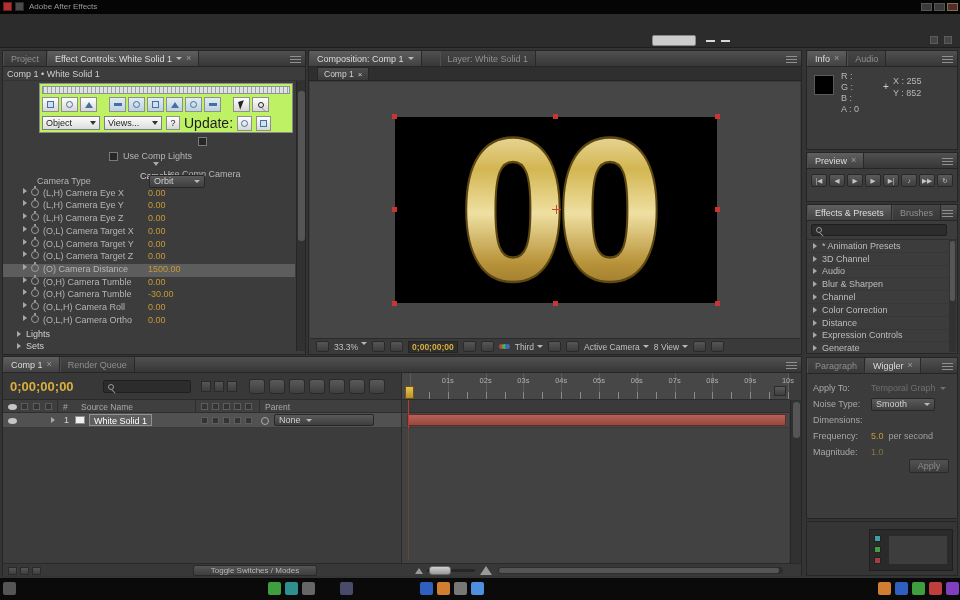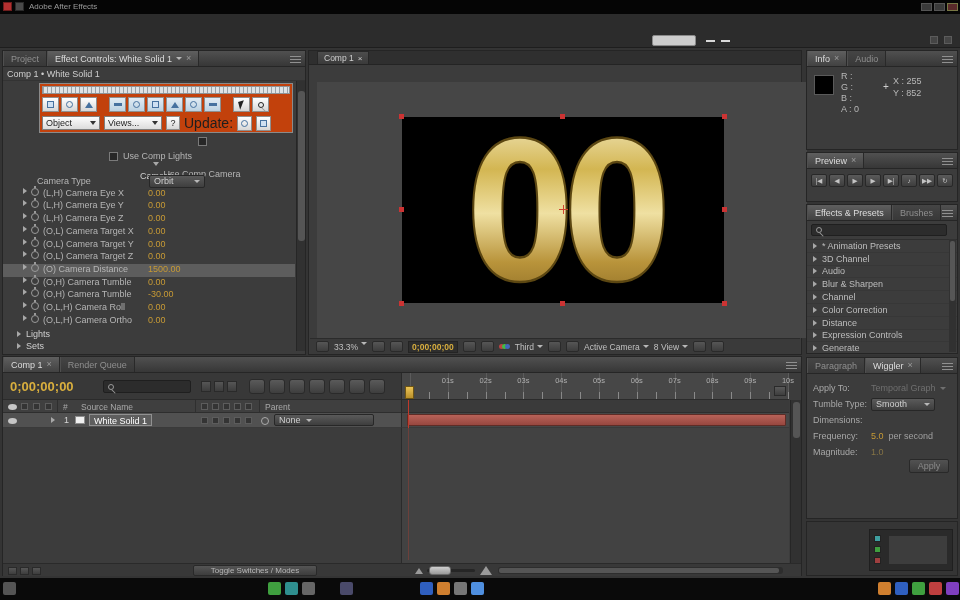--- a/index.html
+++ b/index.html
@@ -77,21 +77,21 @@
       <span>Effect Controls: White Solid 1</span>
       <span class="arr"></span>
       <span class="x">×</span>
     </div>
     <div class="pm"></div>
   </div>
   <div class="row" style="height:14px;padding-left:4px;border-bottom:1px solid #333;">
     <span style="font-size:9px;color:#cfcfcf;">Comp 1 • White Solid 1</span>
   </div>
 
-  <div class="abs" style="left:36px;top:32px;width:254px;height:50px;background:#c2410c;border:1px solid #8a8a8a;">
+  <div class="abs" style="left:36px;top:32px;width:254px;height:50px;background:#bef264;border:1px solid #8a8a8a;">
     <div class="abs" style="left:2px;top:2px;width:248px;height:8px;background:repeating-linear-gradient(90deg,#9aa2a8 0 1px,#dfe3e5 1px 4px);border:1px solid #8f9396;"></div>
     <div class="abs" style="left:2px;top:12px;width:248px;height:17px;display:flex;gap:2px;align-items:center;">
       <div class="lbtn">
           <div class="g-sq"></div>
         </div>
       <div class="lbtn">
           <div class="g-ci"></div>
         </div>
       <div class="lbtn">
           <div class="g-tr"></div>
@@ -255,28 +255,38 @@
       <span style="font-size:9px;color:#cfcfcf;">Sets</span>
     </div>
   </div>
 
   <div class="abs" style="left:293px;top:30px;width:9px;height:270px;background:#313131;border-left:1px solid #262626;">
     <div class="abs" style="left:1px;top:10px;width:7px;height:150px;background:#555;border-radius:3px;"></div>
   </div>
 </div>
 
 <div class="panel" style="left:308px;top:50px;width:494px;height:305px;">
+  <div class="tabbar">
+    <div class="tab on">
+      <span>Composition: Comp 1</span>
+      <span class="arr"></span>
+    </div>
+    <div class="tab" style="margin-left:18px;">
+      <span>Layer: White Solid 1</span>
+    </div>
+    <div class="pm"></div>
+  </div>
   <div style="height:14px;background:#2f2f2f;border-bottom:1px solid #242424;display:flex;align-items:flex-end;padding-left:8px;">
     <div style="height:13px;display:flex;align-items:center;gap:4px;padding:0 6px;background:linear-gradient(#4c4c4c,#3a3a3a);border:1px solid #272727;border-bottom:none;font-size:8.5px;color:#cfcfcf;">
       <span>Comp 1</span>
       <span class="x" style="font-size:8px;">×</span>
     </div>
   </div>
 
-  <div class="abs" style="left:8px;top:31px;width:490px;height:256px;background:#464646;">
+  <div class="abs" style="left:1px;top:31px;width:490px;height:256px;background:#464646;">
     <div class="abs" style="left:85px;top:35px;width:322px;height:186px;background:#000;">
       <svg width="322" height="186" viewBox="0 0 322 186" style="display:block;">
         <defs>
           <linearGradient id="goldg" x1="0" y1="0" x2="0" y2="1">
             <stop offset="0" stop-color="#faf4d8"></stop>
             <stop offset="0.3" stop-color="#d3b652"></stop>
             <stop offset="0.5" stop-color="#efe0a2"></stop>
             <stop offset="0.72" stop-color="#b9943b"></stop>
             <stop offset="1" stop-color="#77591c"></stop>
           </linearGradient>
@@ -466,21 +476,21 @@
   </div>
   <div style="padding-top:6px;">
     <div class="wrow">
       <span class="wlabel">Apply To:</span>
       <span style="display:inline-flex;align-items:center;gap:4px;color:#6f6f6f;font-size:9px;">
           <span>Temporal Graph</span>
           <span class="arr" style="border-top-color:#6f6f6f;"></span>
         </span>
     </div>
     <div class="wrow">
-      <span class="wlabel">Tumble Type:</span>
+      <span class="wlabel">Noise Type:</span>
       <div class="dd" style="width:64px;justify-content:space-between;">
           <span>Smooth</span>
           <span class="arr"></span>
         </div>
     </div>
     <div class="wrow">
       <span class="wlabel">Dimensions:</span>
     </div>
     <div class="wrow">
       <span class="wlabel">Frequency:</span>

